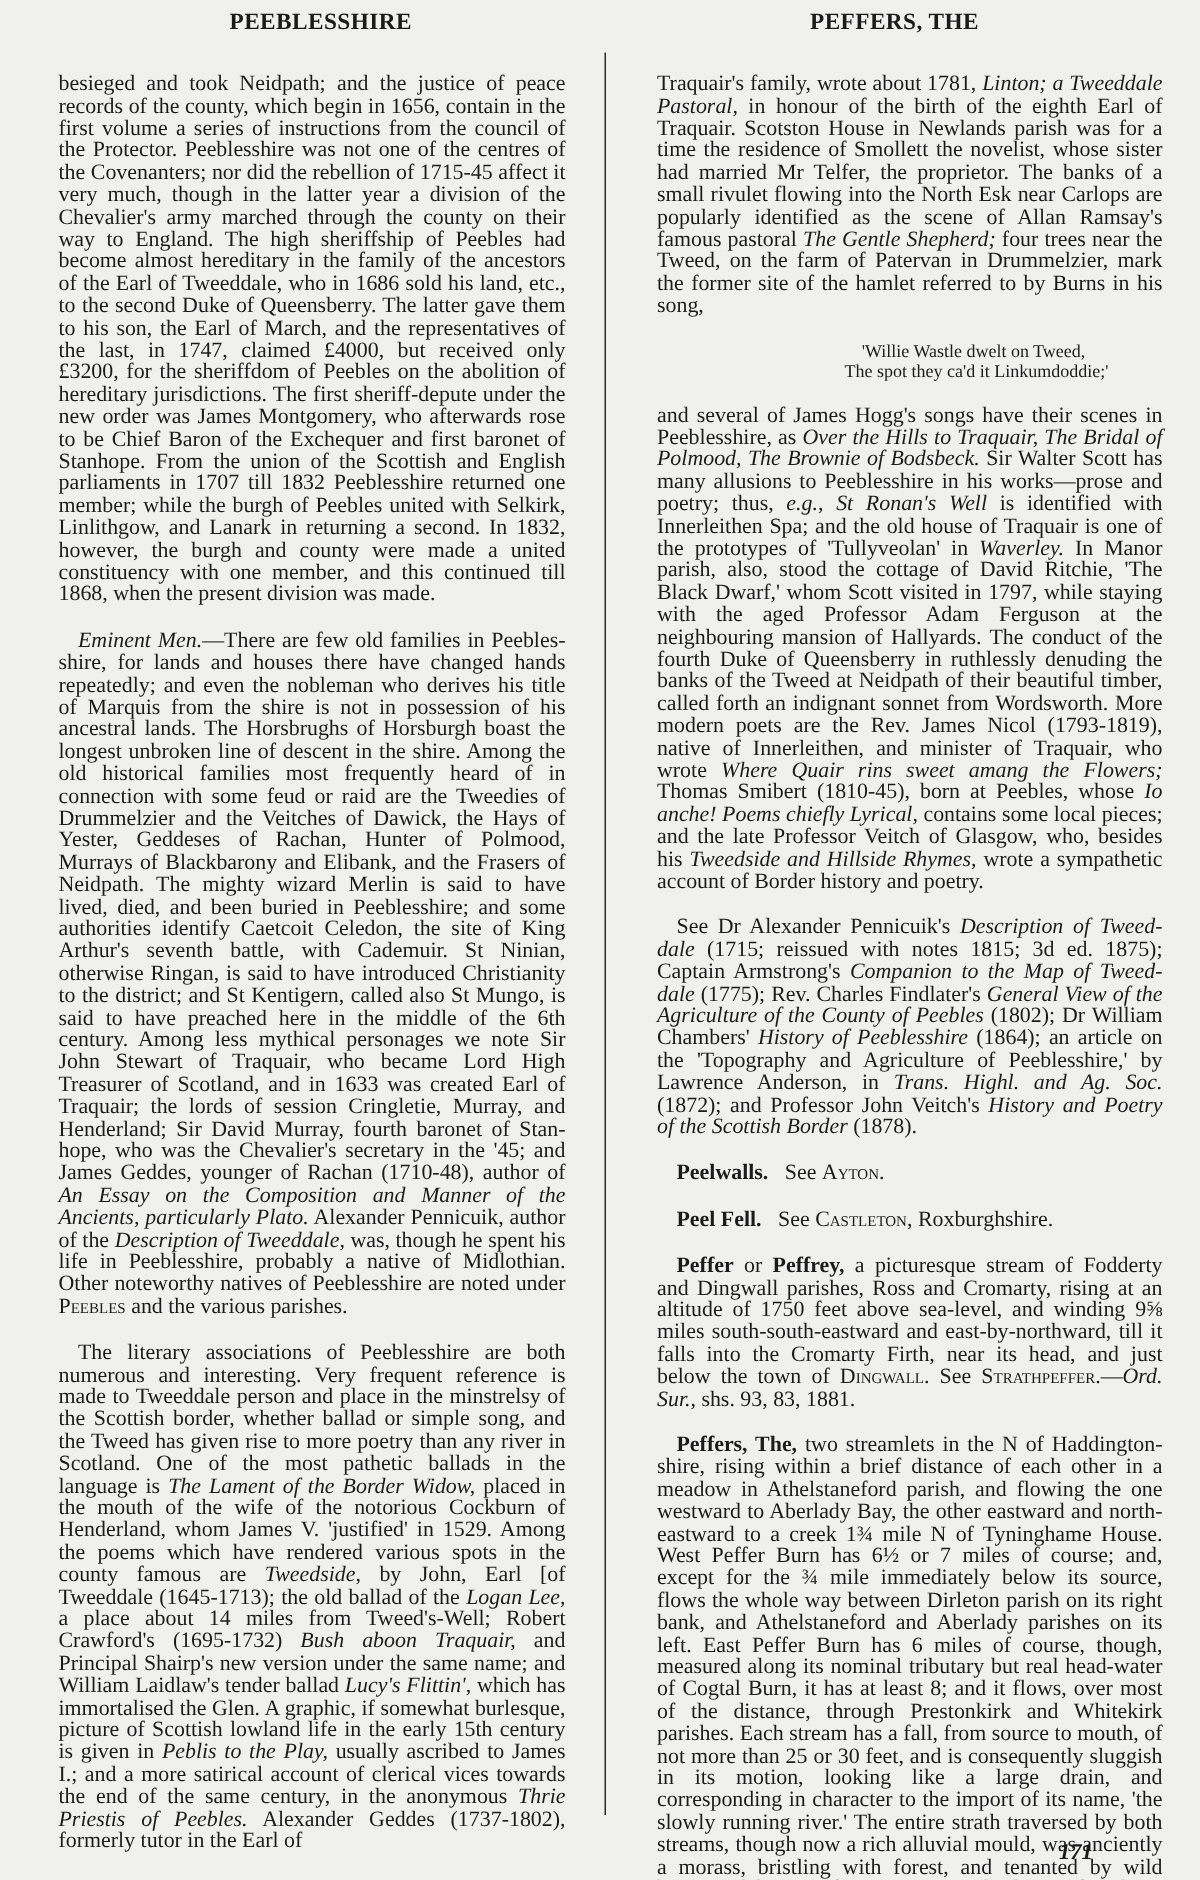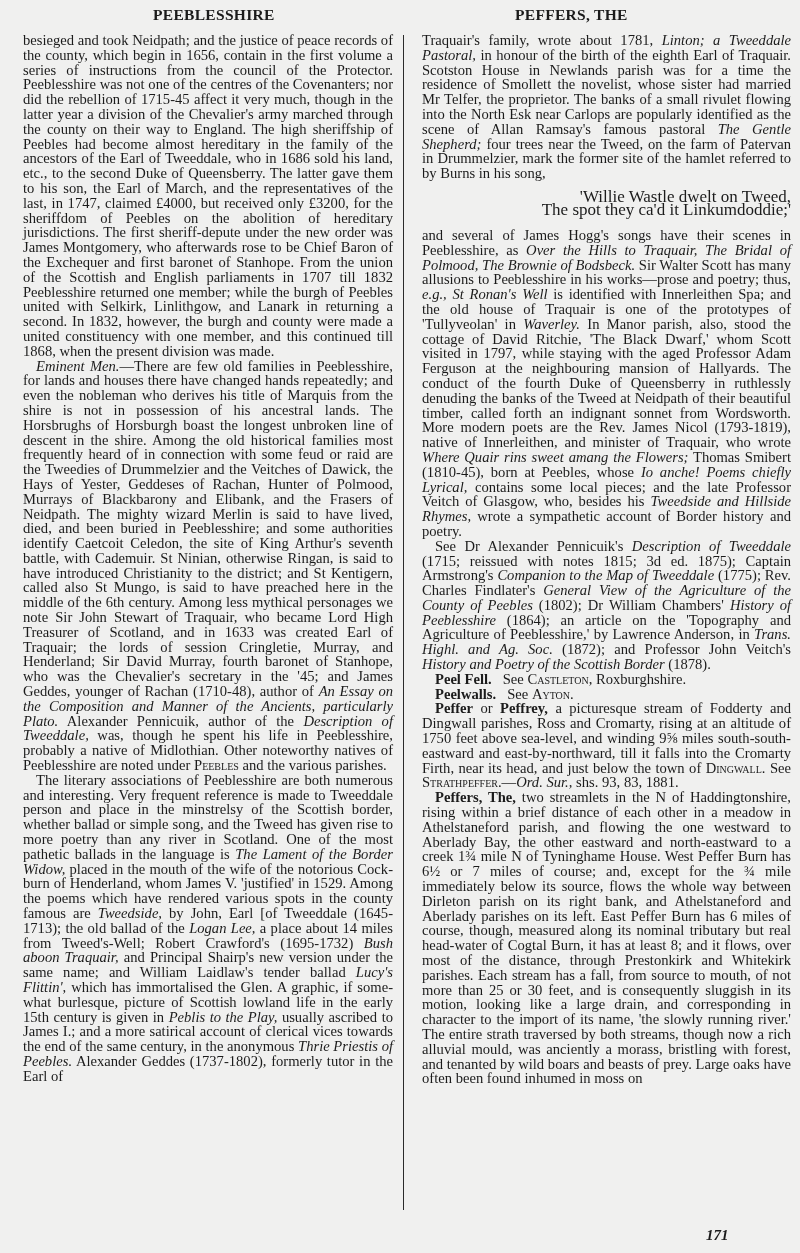--- a/index.html
+++ b/index.html
@@ -9,41 +9,41 @@
     font-family: "DejaVu Serif", "Liberation Serif", serif;
     color: #1b1b1b;
   }
   .page { position: relative; width: 716px; height: 1253px; }
   .running-head {
     position: absolute; top: 6px;
     font-family: "Liberation Serif", serif;
     font-weight: bold; font-size: 15.5px; letter-spacing: 0.3px;
   }
   .head-left { left: 153px; }
-  .head-right { left: 515px; }
+  .head-right { left: 540px; }
   .col {
     position: absolute; top: 33px;
     font-family: "Liberation Serif", serif;
     font-size: 14.6px; line-height: 14.8px;
     text-align: justify; hyphens: manual;
   }
   .col-left { left: 23px; width: 370px; }
   .col-right { left: 422px; width: 369px; }
   .divider {
     position: absolute; left: 403px; top: 35px; height: 1175px;
     border-left: 1px solid #2a2a2a;
   }
-  p { margin: 0; text-indent: 0; }
+  p { margin: 16px; text-indent: 0; }
   p.indent { text-indent: 13px; }
   p.entry { text-indent: 13px; }
   i { font-style: italic; }
   .sc { font-variant: small-caps; }
   b { font-weight: bold; }
   .verse {
-    text-align: right; font-size: 17px; line-height: 13px;
+    text-align: center; font-size: 12px; line-height: 13px;
     margin: 9px 0 12px 85px;
   }
   .verse div:nth-child(2) { padding-left: 4px; }
   .folio {
     position: absolute; left: 706px; top: 1227px;
     font-family: "Liberation Serif", serif; font-weight: bold; font-size: 15px; font-style: italic;
   }
 </style>
 </head>
 <body>
@@ -68,23 +68,23 @@
 
     <div class="verse">
       <div>'Willie Wastle dwelt on Tweed,</div>
       <div>The spot they ca'd it Linkumdoddie;'</div>
     </div>
 
     <p><span>and several of James Hogg's songs have their scenes in Peeblesshire, as </span><i>Over the Hills to Traquair, The Bridal of Polmood, The Brownie of Bodsbeck.</i><span> Sir Walter Scott has many allusions to Peeblesshire in his works—prose and poetry; thus, </span><i>e.g.,</i> <i>St Ronan's Well</i><span> is identified with Innerleithen Spa; and the old house of Traquair is one of the prototypes of 'Tullyveolan' in </span><i>Waverley.</i><span> In Manor parish, also, stood the cottage of David Ritchie, 'The Black Dwarf,' whom Scott visited in 1797, while staying with the aged Professor Adam Ferguson at the neighbouring mansion of Hallyards. The conduct of the fourth Duke of Queensberry in ruthlessly denuding the banks of the Tweed at Neidpath of their beautiful timber, called forth an indignant sonnet from Wordsworth. More modern poets are the Rev. James Nicol (1793-1819), native of Innerleithen, and minister of Traquair, who wrote </span><i>Where Quair rins sweet amang the Flowers;</i><span> Thomas Smibert (1810-45), born at Peebles, whose </span><i>Io anche! Poems chiefly Lyrical,</i><span> contains some local pieces; and the late Professor Veitch of Glasgow, who, besides his </span><i>Tweedside and Hillside Rhymes,</i><span> wrote a sympathetic account of Border history and poetry.</span></p>
 
     <p class="indent"><span>See Dr Alexander Pennicuik's </span><i>Description of Tweed­dale</i><span> (1715; reissued with notes 1815; 3d ed. 1875); Captain Armstrong's </span><i>Companion to the Map of Tweed­dale</i><span> (1775); Rev. Charles Findlater's </span><i>General View of the Agriculture of the County of Peebles</i><span> (1802); Dr William Chambers' </span><i>History of Peeblesshire</i><span> (1864); an article on the 'Topography and Agriculture of Peebles­shire,' by Lawrence Anderson, in </span><i>Trans. Highl. and Ag. Soc.</i><span> (1872); and Professor John Veitch's </span><i>History and Poetry of the Scottish Border</i><span> (1878).</span></p>
 
+    <p class="entry"><b>Peelwalls.</b>&nbsp;&nbsp; <span>See</span> <span class="sc">Ayton.</span></p>
+
     <p class="entry"><b>Peel Fell.</b>&nbsp;&nbsp; <span>See</span> <span class="sc">Castleton,</span> <span>Roxburghshire.</span></p>
-
-    <p class="entry"><b>Peelwalls.</b>&nbsp;&nbsp; <span>See</span> <span class="sc">Ayton.</span></p>
 
     <p class="entry"><b>Peffer</b><span> or </span><b>Peffrey,</b><span> a picturesque stream of Fodderty and Dingwall parishes, Ross and Cromarty, rising at an altitude of 1750 feet above sea-level, and winding 9⅝ miles south-south-eastward and east-by-northward, till it falls into the Cromarty Firth, near its head, and just below the town of </span><span class="sc">Dingwall.</span><span> See </span><span class="sc">Strathpeffer.</span><span>—</span><i>Ord. Sur.,</i><span> shs. 93, 83, 1881.</span></p>
 
 
     <p class="entry"><b>Peffers, The,</b><span> two streamlets in the N of Haddington­shire, rising within a brief distance of each other in a meadow in Athelstaneford parish, and flowing the one westward to Aberlady Bay, the other eastward and north-eastward to a creek 1¾ mile N of Tyninghame House. West Peffer Burn has 6½ or 7 miles of course; and, except for the ¾ mile immediately below its source, flows the whole way between Dirleton parish on its right bank, and Athelstaneford and Aberlady parishes on its left. East Peffer Burn has 6 miles of course, though, measured along its nominal tributary but real head-water of Cogtal Burn, it has at least 8; and it flows, over most of the distance, through Prestonkirk and Whitekirk parishes. Each stream has a fall, from source to mouth, of not more than 25 or 30 feet, and is consequently sluggish in its motion, looking like a large drain, and corresponding in character to the import of its name, 'the slowly running river.' The entire strath traversed by both streams, though now a rich alluvial mould, was anciently a morass, bristling with forest, and tenanted by wild boars and beasts of prey. Large oaks have often been found inhumed in moss on</span></p>
   </div>
 
   <div class="folio">171</div>
 </div>
 

